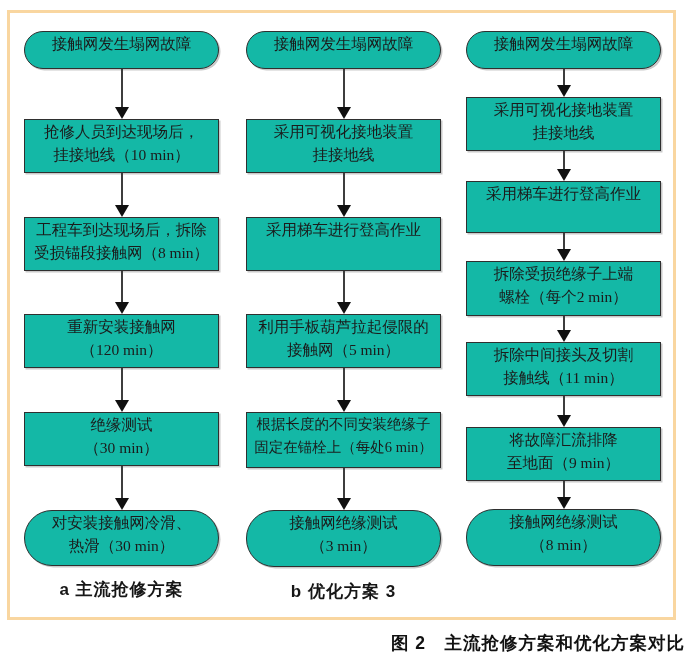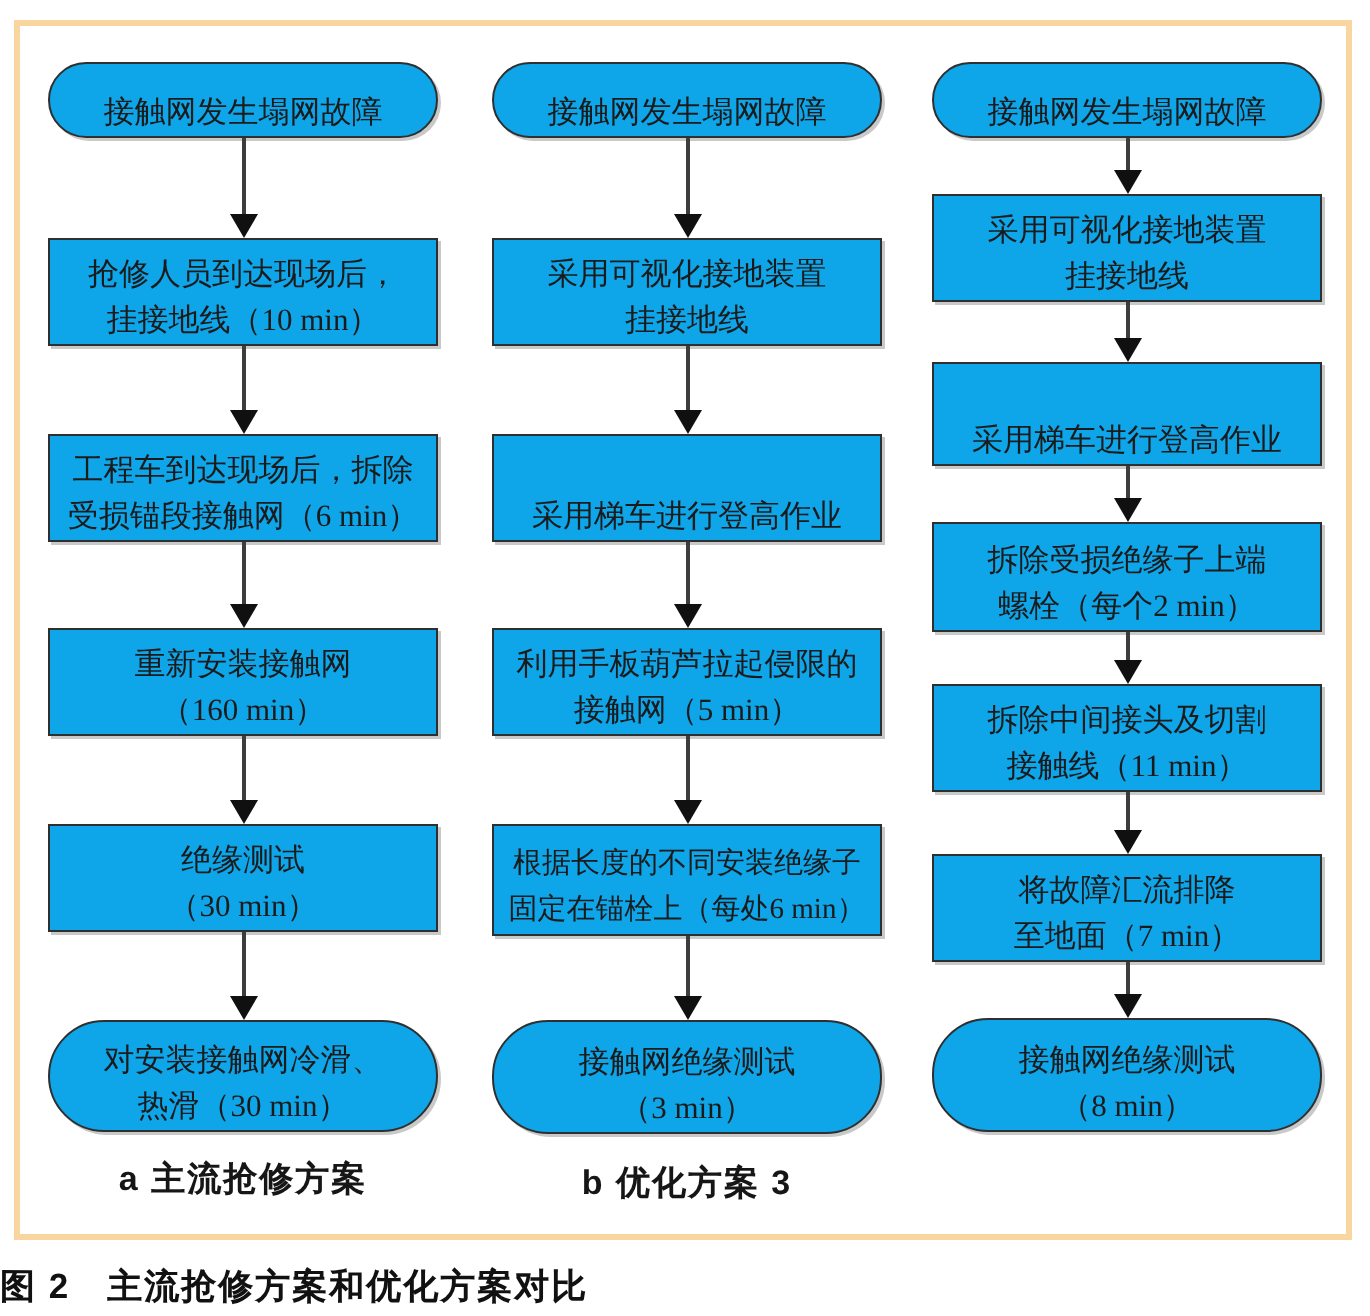--- a/index.html
+++ b/index.html
@@ -4,38 +4,38 @@
 <style>
   html,body{margin:0;padding:0;background:#fff;}
   body{width:685px;height:658px;position:relative;overflow:hidden;
        font-family:"Liberation Sans","DejaVu Sans",sans-serif;}
   .frame{position:absolute;left:7px;top:10px;width:669px;height:610px;
          border:3px solid #f9d6a0;box-sizing:border-box;background:#fff;}
   .col{position:absolute;top:0;height:100%;width:195px;}
   .col-a{left:14px;}
   .col-b{left:236px;}
   .col-c{left:456px;}
-  .node{position:absolute;left:0;right:0;background:#0ea5e9;
+  .node{position:absolute;left:0;right:0;background:#14b8a6;
         border:1.5px solid #2f2f2f;box-sizing:border-box;
         box-shadow:1.5px 1.5px 0 #c9c9c9;
-        display:flex;flex-direction:column;justify-content:flex-end;align-items:center;
+        display:flex;flex-direction:column;justify-content:flex-start;align-items:center;
         font-family:"Liberation Serif","DejaVu Serif",serif;
         font-size:15.5px;line-height:23px;color:#1b1b1b;text-align:center;}
   .node.terminal{border-radius:28px;}
   .node.terminal.single{border-radius:19px;}
   .ln{white-space:nowrap;}
   .arrow{position:absolute;left:50%;transform:translateX(-50%);width:16px;}
   .arrow .shaft{position:absolute;left:50%;top:0;bottom:9px;width:2px;
                 margin-left:-1px;background:#3d3d3d;}
   .arrow .head{position:absolute;bottom:0;left:50%;margin-left:-7px;width:0;height:0;
                border-left:7px solid transparent;border-right:7px solid transparent;
                border-top:12px solid #101010;}
   .col-label{position:absolute;left:-10px;right:-10px;text-align:center;
              font-weight:bold;font-size:17px;color:#161616;letter-spacing:1px;}
-  .fig-caption{position:absolute;left:0;width:685px;top:631px;text-align:left;
+  .fig-caption{position:absolute;left:0;width:685px;top:631px;text-align:right;
                font-weight:bold;font-size:17.5px;color:#111;letter-spacing:1px;}
 </style>
 </head>
 <body>
 
 <div class="frame">
 
   <div class="col col-a">
     <div class="node terminal single" style="top:18px;height:38px;">
       <div class="ln">接触网发生塌网故障</div>
@@ -47,29 +47,29 @@
     <div class="node" style="top:106px;height:54px;">
       <div class="ln">抢修人员到达现场后，</div>
       <div class="ln">挂接地线（10 min）</div>
     </div>
     <div class="arrow" style="top:160px;height:44px;">
         <i class="shaft"></i>
         <i class="head"></i>
       </div>
     <div class="node" style="top:204px;height:54px;">
       <div class="ln">工程车到达现场后，拆除</div>
-      <div class="ln">受损锚段接触网（6 min）</div>
+      <div class="ln">受损锚段接触网（8 min）</div>
     </div>
     <div class="arrow" style="top:258px;height:43px;">
         <i class="shaft"></i>
         <i class="head"></i>
       </div>
     <div class="node" style="top:301px;height:54px;font-family:Liberation Serif, serif;">
       <div class="ln">重新安装接触网</div>
-      <div class="ln">（160 min）</div>
+      <div class="ln">（120 min）</div>
     </div>
     <div class="arrow" style="top:355px;height:44px;">
         <i class="shaft"></i>
         <i class="head"></i>
       </div>
     <div class="node" style="top:399px;height:54px;">
       <div class="ln">绝缘测试</div>
       <div class="ln">（30 min）</div>
     </div>
     <div class="arrow" style="top:453px;height:44px;">
@@ -163,21 +163,21 @@
     <div class="node" style="top:329px;height:54px;">
       <div class="ln">拆除中间接头及切割</div>
       <div class="ln">接触线（11 min）</div>
     </div>
     <div class="arrow" style="top:383px;height:31px;">
         <i class="shaft"></i>
         <i class="head"></i>
       </div>
     <div class="node" style="top:414px;height:54px;">
       <div class="ln">将故障汇流排降</div>
-      <div class="ln">至地面（7 min）</div>
+      <div class="ln">至地面（9 min）</div>
     </div>
     <div class="arrow" style="top:468px;height:28px;">
         <i class="shaft"></i>
         <i class="head"></i>
       </div>
     <div class="node terminal" style="top:496px;height:57px;">
       <div class="ln">接触网绝缘测试</div>
       <div class="ln">（8 min）</div>
     </div>
   </div>

